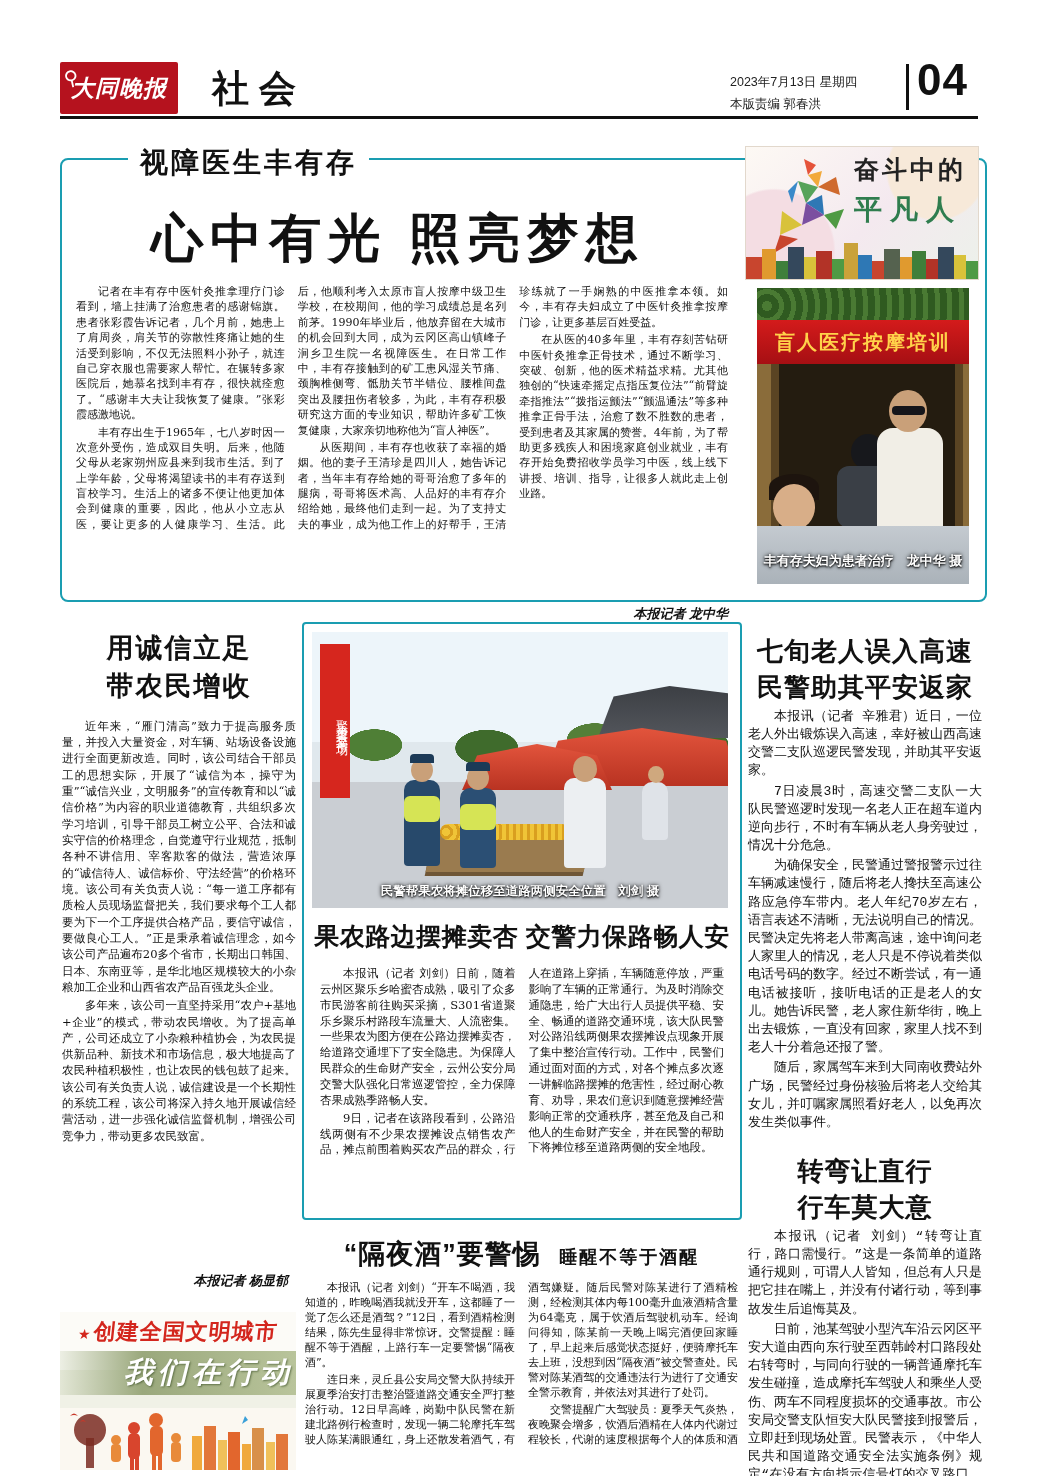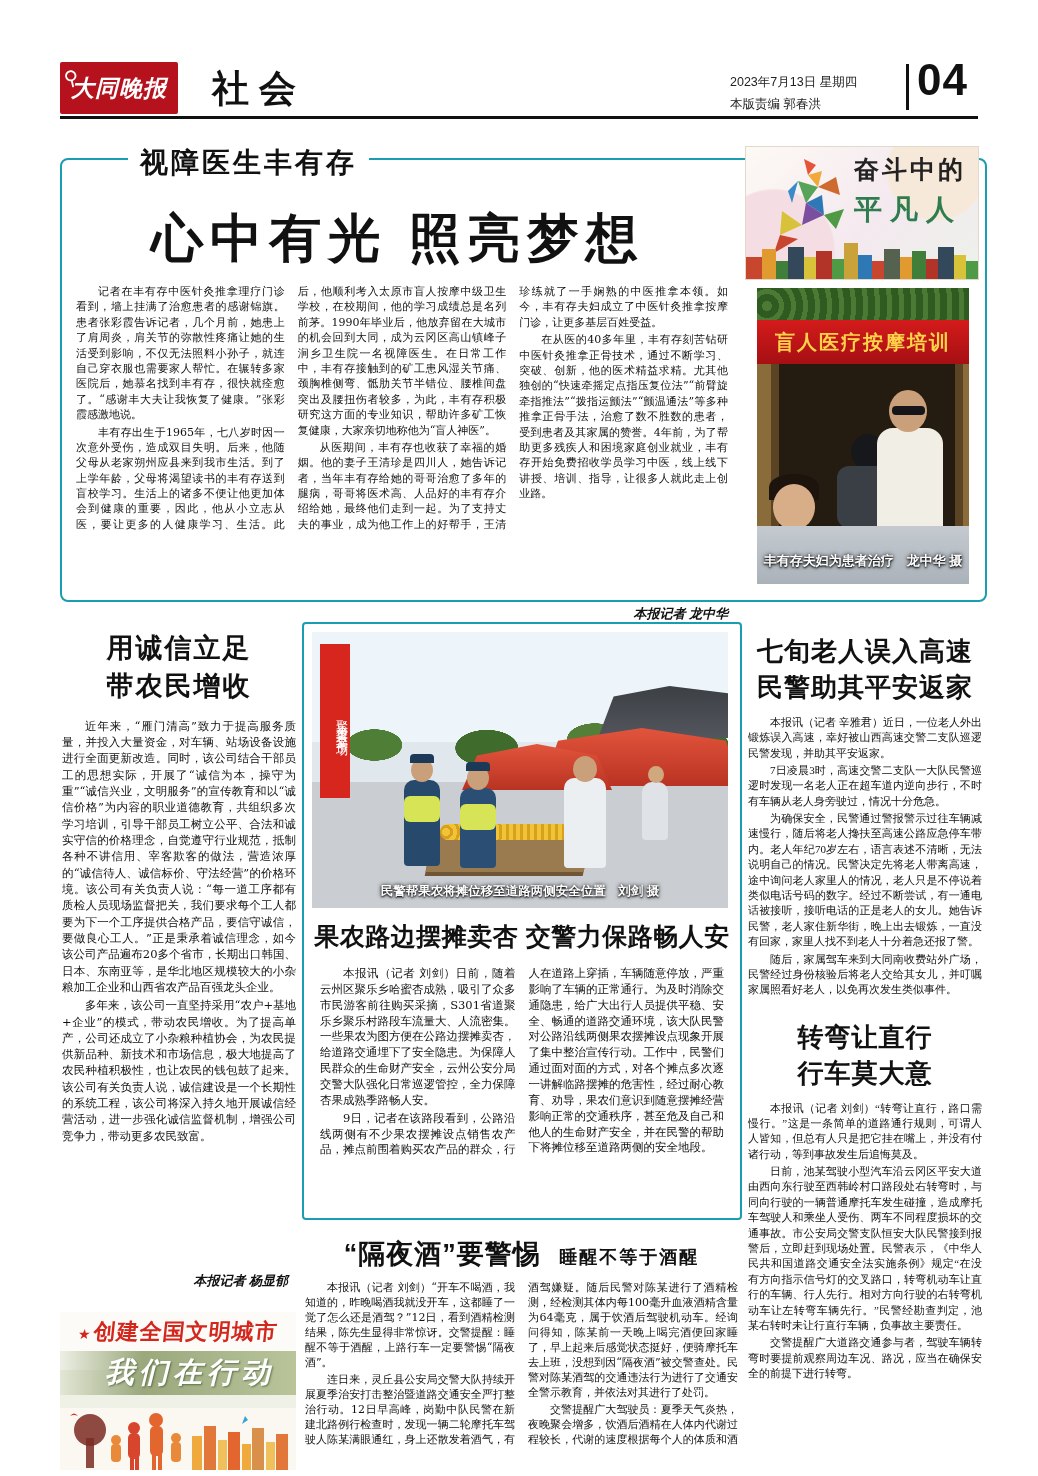--- a/index.html
+++ b/index.html
@@ -67,21 +67,21 @@
   .col-title{text-align:center;font-size:27px;font-weight:900;line-height:1.4;letter-spacing:2px;}
   .honesty-body{margin-top:12px;font-size:11.5px;line-height:1.42;height:548px;overflow:hidden;
         font-family:"DejaVu Serif","Liberation Serif",serif;}
   .byline{text-align:right;font-size:13px;font-style:italic;font-weight:600;padding-right:8px;margin-top:6px;}
   
   .banner{left:60px;top:1312px;width:236px;height:158px;overflow:hidden;
         background:linear-gradient(180deg,#fcfbf7 0 58px,#f0f1e6 58px);}
   .b-line1{margin-top:5px;text-align:center;color:#d3261d;font-size:22px;font-weight:900;
         letter-spacing:1px;transform:skewX(-6deg);}
   .b-star{color:#d3261d;font-size:14px;margin-right:2px;}
-  .b-strip{margin-top:4px;height:44px;display:flex;align-items:center;justify-content:flex-end;padding-right:21px;
+  .b-strip{margin-top:4px;height:44px;display:flex;align-items:center;justify-content:flex-end;padding-right:2px;
         background:linear-gradient(90deg,rgba(150,170,120,.15),#9aa87c 35%,#b9c49b);}
   .b-line2{color:#fff;font-size:29px;font-weight:800;font-style:italic;letter-spacing:5px;
         text-shadow:1px 1px 2px rgba(60,80,40,.65);}
   .b-scene{position:absolute;bottom:0;left:0;width:236px;height:62px;}
   
   .midbox{left:302px;top:622px;width:436px;height:594px;border:2px solid #1a9db1;border-radius:4px;}
   .photo2{position:absolute;left:8px;top:8px;width:416px;height:276px;overflow:hidden;
         background:linear-gradient(#edf5fa 0 110px,#e0e8ed 110px 150px,#caced3 150px);}
   .trees{position:absolute;top:80px;left:0;right:0;height:60px;background:
         radial-gradient(ellipse 46px 26px at 15% 55%,#4f7f36 60%,transparent 61%),
@@ -120,22 +120,22 @@
   
   .overnight{left:305px;top:1236px;width:433px;}
   .on-titlerow{text-align:center;white-space:nowrap;}
   .on-title{font-size:27px;font-weight:900;letter-spacing:1px;}
   .on-sub{font-size:18px;font-weight:700;margin-left:14px;letter-spacing:2px;}
   .on-body{margin-top:9px;height:180px;overflow:hidden;column-count:2;column-gap:13px;font-size:11px;
         line-height:1.36;font-family:"DejaVu Serif","Liberation Serif",serif;}
   
   .rail{left:748px;top:634px;width:234px;}
   .rail-title{text-align:center;font-size:26px;font-weight:900;line-height:1.38;letter-spacing:1px;}
-  .rail-body{margin-top:9px;font-size:11px;line-height:1.4;
-        font-family:Liberation Serif, serif;}
+  .rail-body{margin-top:2px;font-size:13px;line-height:1.4;
+        font-family:Liberation Mono, monospace;}
   .rail-gap{margin-top:22px;}
 </style>
 </head>
 <body>
 
 <div class="page">
 
   <div class="abs logo">
     <span class="flame">⚲</span>
     <span class="logo-text">大同晚报</span>

